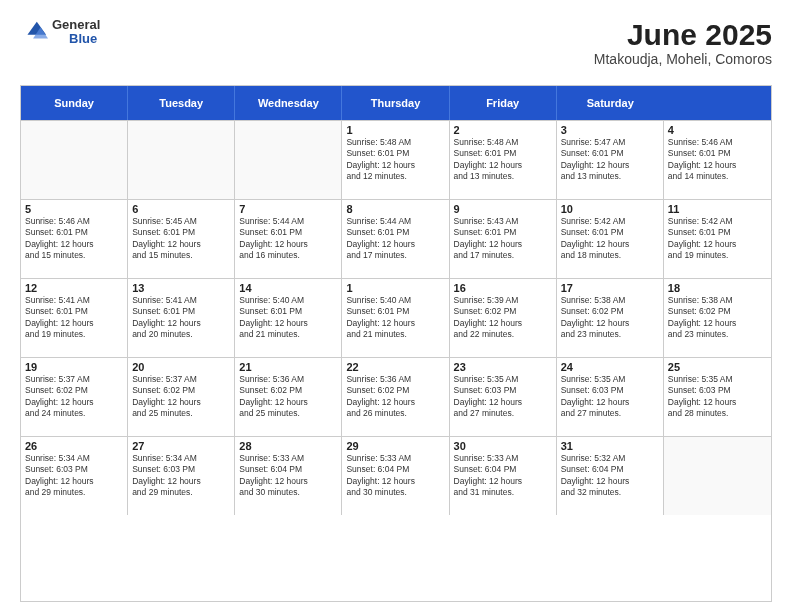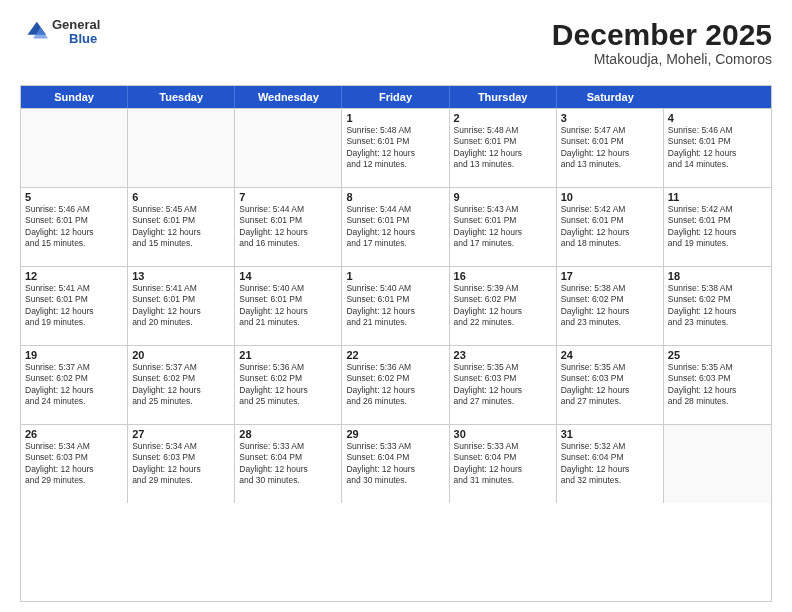--- a/index.html
+++ b/index.html
@@ -61,21 +61,21 @@
     }
     .cal-header-row {
       display: grid;
       grid-template-columns: repeat(7, 1fr);
       background: #2255cc;
     }
     .cal-header-cell {
       color: #fff;
       font-size: 11px;
       font-weight: bold;
-      padding: 5px 4px;
+      padding: 11px 4px;
       text-align: center;
       border-right: 1px solid #4477dd;
     }
     .cal-header-cell:last-child { border-right: none; }
     .cal-body {
       display: flex;
       flex-direction: column;
     }
     .cal-row {
       display: grid;
@@ -114,32 +114,32 @@
       <svg class="logo-icon" viewBox="0 0 30 30">
         <polygon points="18,4 28,18 8,18" fill="#2255aa"></polygon>
         <polygon points="22,10 30,22 14,22" fill="#5588dd" opacity="0.7"></polygon>
       </svg>
       <div class="logo-text">
         <span class="logo-general">General</span>
         <span class="logo-blue">Blue</span>
       </div>
     </div>
     <div class="title-block">
-      <h1>December 2025</h1>
+      <h1>June 2025</h1>
       <h2>Mtakoudja, Moheli, Comoros</h2>
     </div>
   </div>
 
   <div class="calendar">
     <div class="cal-header-row" id="cal-header">
         <div class="cal-header-cell">Sunday</div>
         <div class="cal-header-cell">Tuesday</div>
         <div class="cal-header-cell">Wednesday</div>
+        <div class="cal-header-cell">Thursday</div>
         <div class="cal-header-cell">Friday</div>
-        <div class="cal-header-cell">Thursday</div>
         <div class="cal-header-cell">Saturday</div>
       </div>
     <div class="cal-body" id="cal-body">
         <div class="cal-row">
           <div class="cal-cell empty"></div>
           <div class="cal-cell empty"></div>
           <div class="cal-cell empty"></div>
           <div class="cal-cell">
             <span class="day-num">1</span>
             <div class="day-info" style="white-space: pre-line;">Sunrise: 5:48 AM

